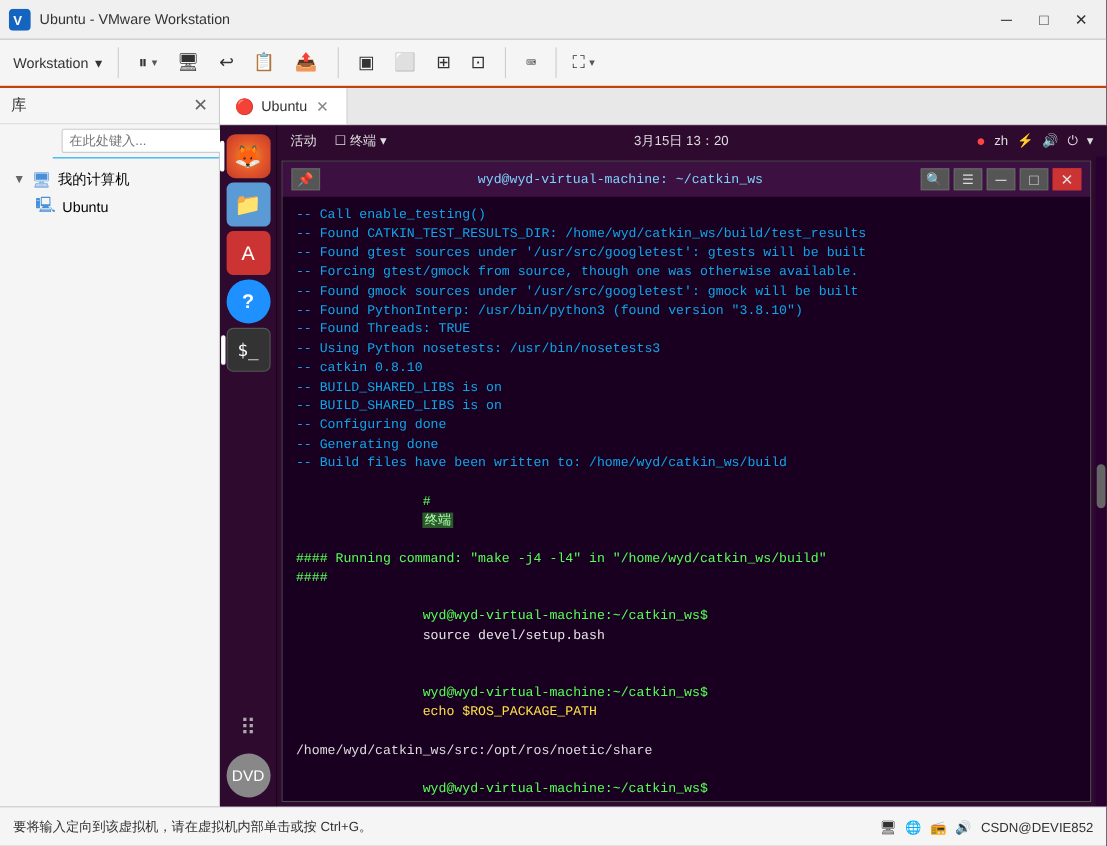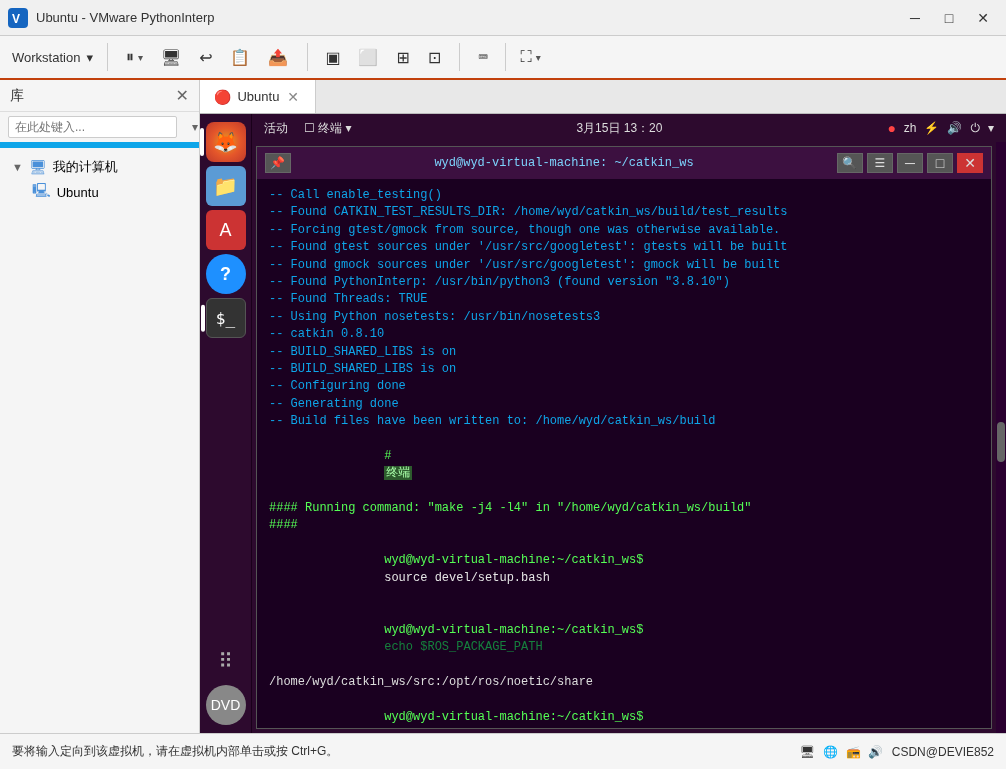--- a/index.html
+++ b/index.html
@@ -55,21 +55,21 @@
       display: flex; flex-direction: column;
     }
     .left-panel-header {
       display: flex; align-items: center; justify-content: space-between;
       padding: 6px 10px; border-bottom: 1px solid #ddd;
     }
     .left-panel-title { font-size: 14px; color: #333; font-weight: 500; }
     .close-btn { background: none; border: none; cursor: pointer; font-size: 16px; color: #666; }
     .search-box {
       display: flex; align-items: center; gap: 15px;
-      padding: 4px 8px; border-bottom: 6px solid #0ea5e9;
+      padding: 4px 8px; border-bottom: 1px solid #0ea5e9; margin-left: 48px;
     }
     .search-input {
       flex: 1; border: none; background: white; padding: 3px 6px;
       font-size: 12px; outline: none; border: 1px solid #ccc; border-radius: 2px;
     }
     .search-arrow { font-size: 12px; color: #666; cursor: pointer; }
     .tree-area { flex: 1; padding: 8px; }
     .tree-item { display: flex; align-items: center; gap: 6px; padding: 2px 4px; cursor: pointer; font-size: 13px; }
     .tree-item .expand { font-size: 11px; color: #666; }
     .tree-sub { padding-left: 20px; }
@@ -173,21 +173,21 @@
 </head>
 <body>
 
 <div class="title-bar">
   <div class="title-bar-logo">
     <svg width="20" height="20" viewBox="0 0 20 20">
       <rect width="20" height="20" rx="4" fill="#1565c0"></rect>
       <text x="4" y="15" font-size="12" fill="white" font-weight="bold">V</text>
     </svg>
   </div>
-  <span class="title-bar-text">Ubuntu - VMware PythonInterp</span>
+  <span class="title-bar-text">Ubuntu - VMware Workstation</span>
   <div class="title-bar-controls">
     <button class="title-btn">─</button>
     <button class="title-btn">□</button>
     <button class="title-btn close">✕</button>
   </div>
 </div>
 
 <div class="toolbar">
   <button class="workstation-btn">
     <span>Workstation</span>
@@ -342,22 +342,22 @@
                 <button class="term-btn" style="font-size:12px;">☰</button>
                 <button class="term-btn">─</button>
                 <button class="term-btn">□</button>
                 <button class="term-btn close-term">✕</button>
               </div>
             </div>
 
             <div class="terminal-body">
               <div class="term-line term-comment">-- Call enable_testing()</div>
               <div class="term-line term-comment">-- Found CATKIN_TEST_RESULTS_DIR: /home/wyd/catkin_ws/build/test_results</div>
+              <div class="term-line term-comment">-- Found gtest sources under '/usr/src/googletest': gtests will be built</div>
               <div class="term-line term-comment">-- Forcing gtest/gmock from source, though one was otherwise available.</div>
-              <div class="term-line term-comment">-- Found gtest sources under '/usr/src/googletest': gtests will be built</div>
               <div class="term-line term-comment">-- Found gmock sources under '/usr/src/googletest': gmock will be built</div>
               <div class="term-line term-comment">-- Found PythonInterp: /usr/bin/python3 (found version "3.8.10")</div>
               <div class="term-line term-comment">-- Found Threads: TRUE</div>
               <div class="term-line term-comment">-- Using Python nosetests: /usr/bin/nosetests3</div>
               <div class="term-line term-comment">-- catkin 0.8.10</div>
               <div class="term-line term-comment">-- BUILD_SHARED_LIBS is on</div>
               <div class="term-line term-comment">-- BUILD_SHARED_LIBS is on</div>
               <div class="term-line term-comment">-- Configuring done</div>
               <div class="term-line term-comment">-- Generating done</div>
               <div class="term-line term-comment">-- Build files have been written to: /home/wyd/catkin_ws/build</div>
@@ -366,21 +366,21 @@
                 <span style="color:#aaffaa; background:#2d5a2d; padding: 0 2px;">终端</span>
               </div>
               <div class="term-line term-green">#### Running command: "make -j4 -l4" in "/home/wyd/catkin_ws/build"</div>
               <div class="term-line term-green">####</div>
               <div class="term-line">
                 <span style="color:#55ff55;">wyd@wyd-virtual-machine:~/catkin_ws$ </span>
                 <span style="color:#e5e5e5;">source devel/setup.bash</span>
               </div>
               <div class="term-line">
                 <span style="color:#55ff55;">wyd@wyd-virtual-machine:~/catkin_ws$ </span>
-                <span style="color:#15803d;">echo $ROS_PACKAGE_PATH</span>
+                <span style="color:#fde047;">echo $ROS_PACKAGE_PATH</span>
               </div>
               <div class="term-line term-output">/home/wyd/catkin_ws/src:/opt/ros/noetic/share</div>
               <div class="term-line">
                 <span style="color:#55ff55;">wyd@wyd-virtual-machine:~/catkin_ws$ </span>
                 <span style="color:#ddd;">cd ~/catkin_ws/src</span>
               </div>
 
             </div>
           </div>
 

